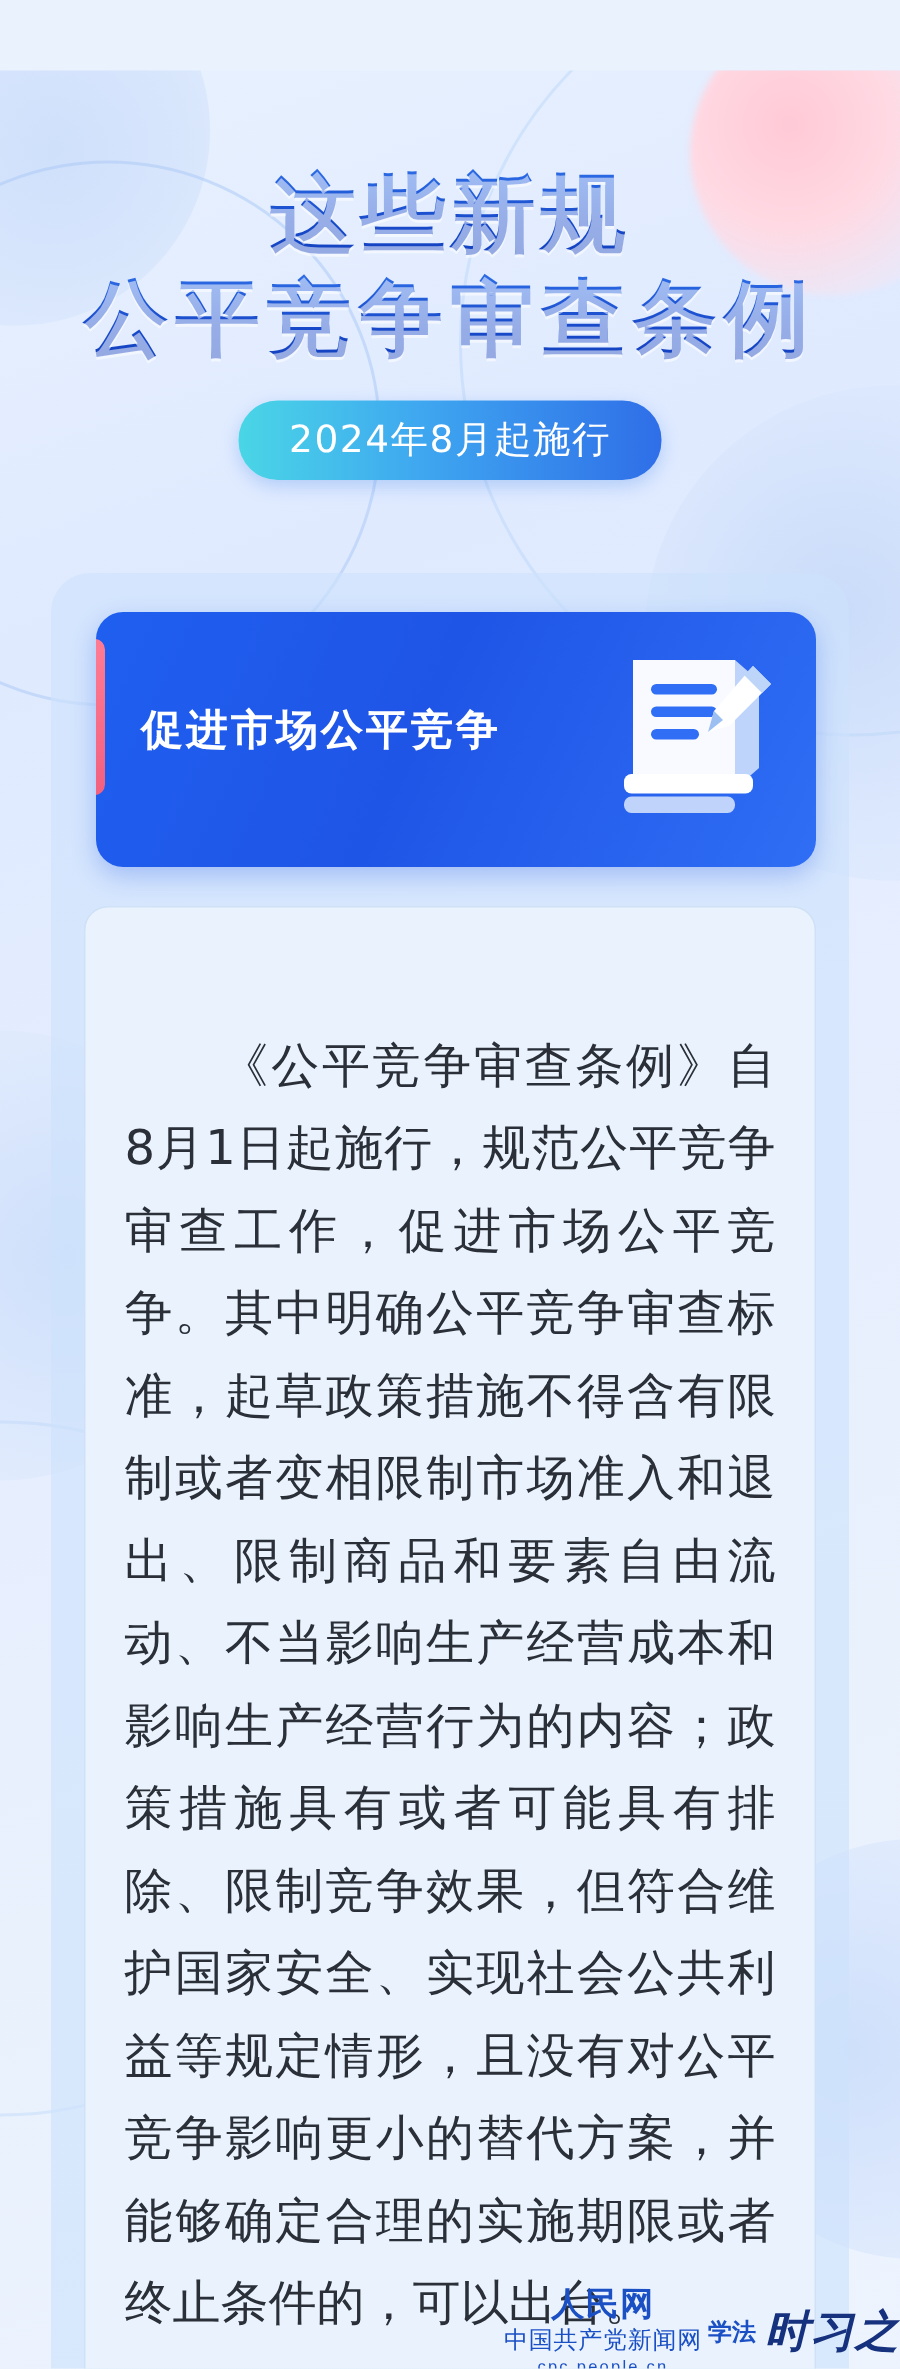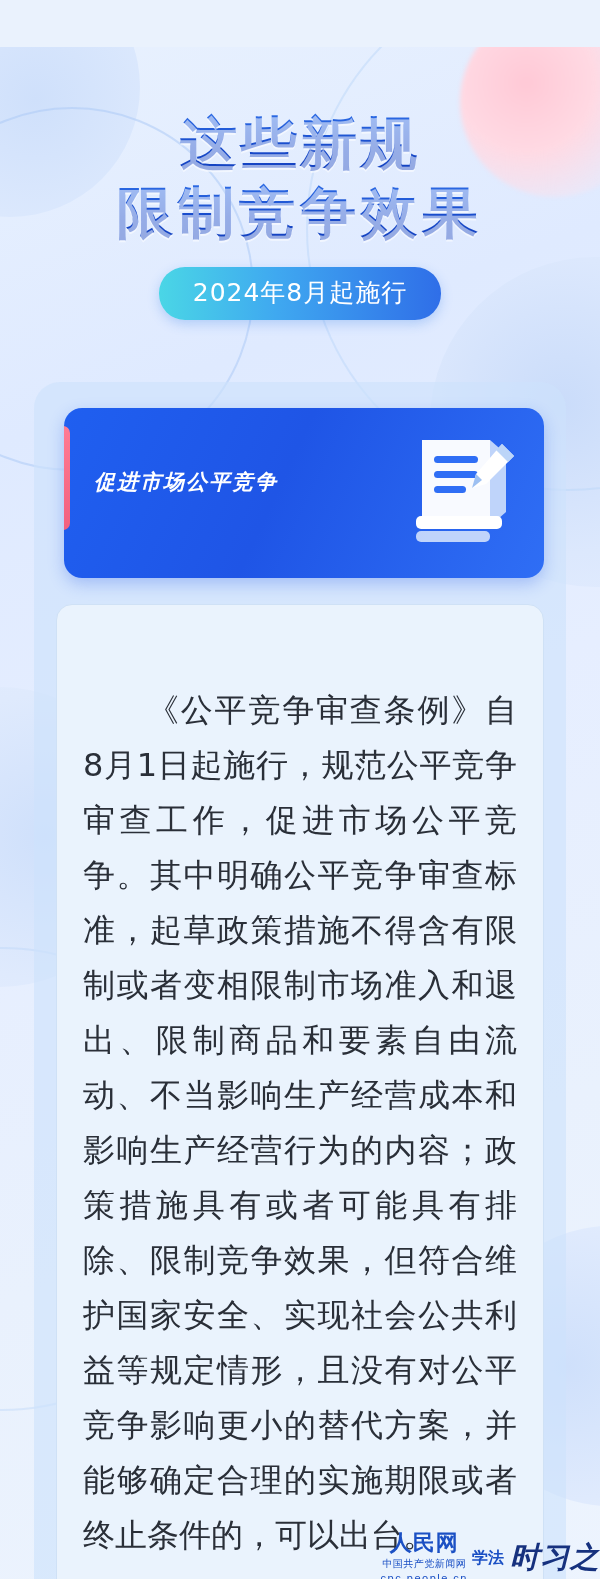--- a/index.html
+++ b/index.html
@@ -129,23 +129,22 @@
     border-radius: 7px;
     background: linear-gradient(180deg, #ff7b93 0%, #f2607f 100%);
   }
   .header-title {
     position: absolute;
     left: 30px;
     top: 60px;
     color: #ffffff;
     font-family: "DejaVu Sans", "Liberation Sans", sans-serif;
     font-weight: bold;
-    font-size: 21px;
+    font-size: 28px;
     letter-spacing: 2px;
-    font-style: italic;
   }
   .header-icon {
     position: absolute;
     right: 22px;
     top: 22px;
     width: 116px;
     height: 120px;
   }
 
   .card-body {
@@ -187,21 +186,21 @@
   .people-logo .cn {
     font-family: "DejaVu Sans", "Liberation Sans", sans-serif;
     font-weight: bold;
     font-size: 22px;
     color: #1b50c4;
     letter-spacing: 1px;
   }
   .people-logo .cn2 {
     margin-top: 5px;
     font-family: Liberation Sans, sans-serif;
-    font-size: 10px;
+    font-size: 16px;
     color: #1b50c4;
     letter-spacing: 0.5px;
   }
   .people-logo .en {
     margin-top: 4px;
     font-family: Liberation Sans, sans-serif;
     font-size: 11px;
     color: #1b50c4;
     letter-spacing: 1.5px;
   }
@@ -236,21 +235,21 @@
   <div class="blob blob-pink"></div>
   <div class="blob blob-blue2"></div>
   <div class="blob blob-blue3"></div>
   <div class="blob blob-blue4"></div>
   <div class="arc arc1"></div>
   <div class="arc arc2"></div>
   <div class="arc arc3"></div>
 
   <div class="title-wrap">
     <div class="title-line">这些新规</div>
-    <div class="title-line title-line-2">限制竞争效果</div>
+    <div class="title-line title-line-2">公平竞争审查条例</div>
     <div class="subtitle-pill">2024年8月起施行</div>
   </div>
 
   <div class="card-outer">
 
     <div class="card-header">
       <div class="header-tab"></div>
       <div class="header-title">促进市场公平竞争</div>
       <div class="header-icon">
         <svg width="116" height="120" viewBox="0 0 116 120" xmlns="http://www.w3.org/2000/svg">

